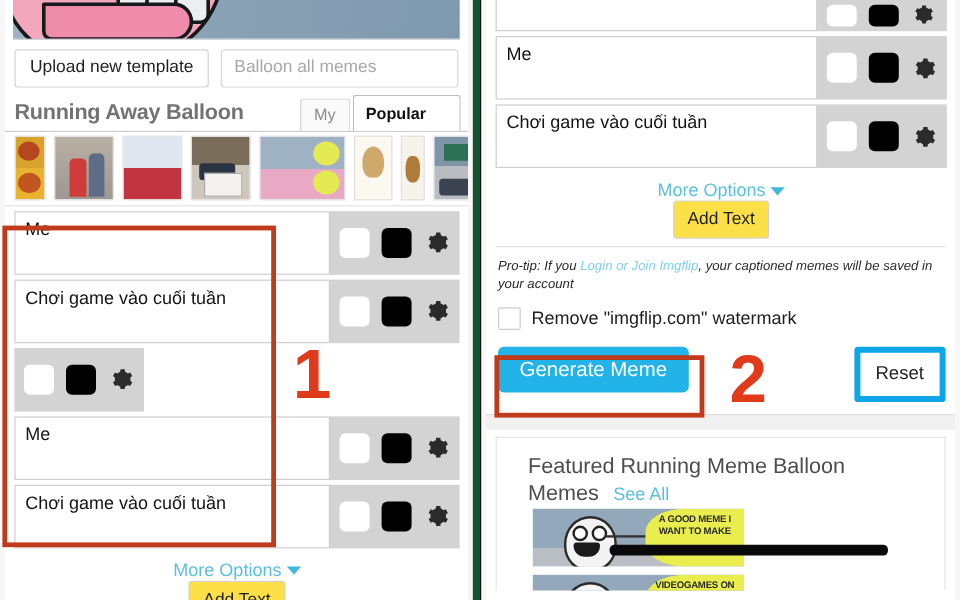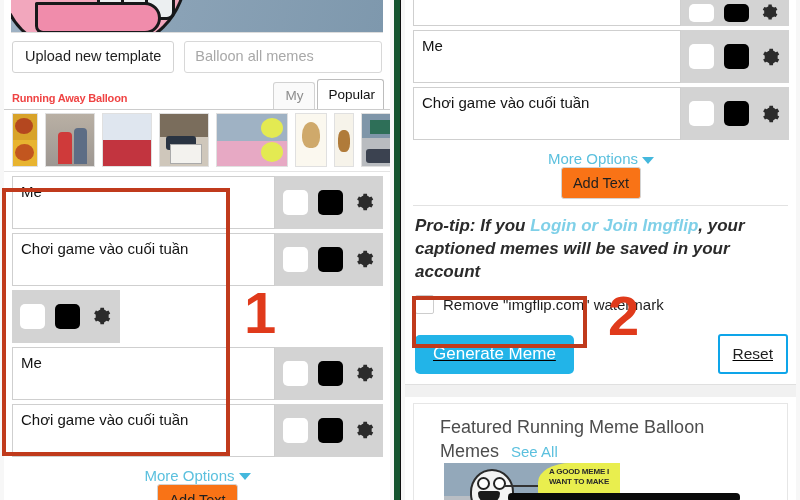--- a/index.html
+++ b/index.html
@@ -135,43 +135,43 @@
   
   .title-row {
     display: flex;
     align-items: flex-end;
     padding: 2px 6px 0 8px;
     border-bottom: 1px solid #ccc;
     height: 30px;
     box-sizing: border-box;
   }
   .tpl-title {
-    font-size: 11px;
+    font-size: 18px;
     font-weight: bold;
-    color: #ef4444;
+    color: #737373;
     flex: 1;
     padding-bottom: 5px;
     letter-spacing: -0.2px;
   }
   .tabs { display: flex; align-items: flex-end; gap: 2px; }
   .tab {
     border: 1px solid #d2d2d2;
     border-bottom: none;
     background: #fafafa;
     padding: 5px 11px 5px 11px;
     font-size: 13.5px;
     color: #8d8d8d;
     border-radius: 3px 3px 0 0;
     line-height: 1.15;
   }
   .tab.active {
     background: #fff;
     color: #111;
-    font-weight: normal;
-    padding: 7px 8px 6px 10px;
+    font-weight: bold;
+    padding: 7px 28px 6px 10px;
     border-color: #bdbdbd;
   }
 
   
   .thumb-strip {
     display: flex;
     align-items: center;
     gap: 7px;
     padding: 5px 4px 6px 8px;
     background: #fff;
@@ -275,21 +275,21 @@
     display: inline-block;
     margin-left: 4px;
     width: 0; height: 0;
     border-left: 6px solid transparent;
     border-right: 6px solid transparent;
     border-top: 7px solid #44b8dd;
     vertical-align: middle;
   }
   .btn-addtext {
     border: 1px solid #d3d3d3;
-    background: #f97316;
+    background: #fde047;
     border-radius: 3px;
     font-size: 14.5px;
     color: #1f1f1f;
     padding: 7px 11px;
     white-space: nowrap;
   }
 
   
   .partial-row {
     display: flex;
@@ -300,26 +300,25 @@
     margin-bottom: 4px;
   }
   .partial-row .caption-input { border-top: none; }
 
   .divider-line {
     height: 1px;
     background: #e2e2e2;
     margin: 6px 8px 0 8px;
   }
   .protip {
-    font-size: 17px;
+    font-size: 11px;
     font-style: italic;
     color: #2b2b2b;
     padding: 9px 14px 0 10px;
     line-height: 1.35;
-    font-weight: bold;
   }
   .protip a { color: #7fd0e8; text-decoration: none; font-style: italic; }
 
   .check-row {
     display: flex;
     align-items: center;
     gap: 9px;
     padding: 0 10px;
     margin-top: 11px;
   }
@@ -337,40 +336,39 @@
     white-space: nowrap;
   }
   .check-sub {
     font-size: 11.5px;
     color: #4a4a4a;
     margin-left: 4px;
   }
 
   .action-row {
     display: flex;
-    align-items: flex-end;
+    align-items: flex-start;
     padding: 0 8px 0 10px;
     margin-top: 14px;
     height: 46px;
     position: relative;
-    text-decoration: underline;
   }
   .btn-generate {
     background: #22b4e8;
     color: #ffffff;
     font-size: 17px;
     border-radius: 5px;
     padding: 10px 18px;
     border: none;
     line-height: 1.1;
     white-space: nowrap;
     font-family: "Liberation Sans", sans-serif;
   }
   .btn-reset {
-    border: 2px solid #0ea5e9;
+    border: 5px solid #0ea5e9;
     background: #fff;
     border-radius: 3px;
     font-size: 15.5px;
     color: #1f1f1f;
     padding: 9px 13px;
     margin-left: auto;
     white-space: nowrap;
   }
 
   .grey-gap {

